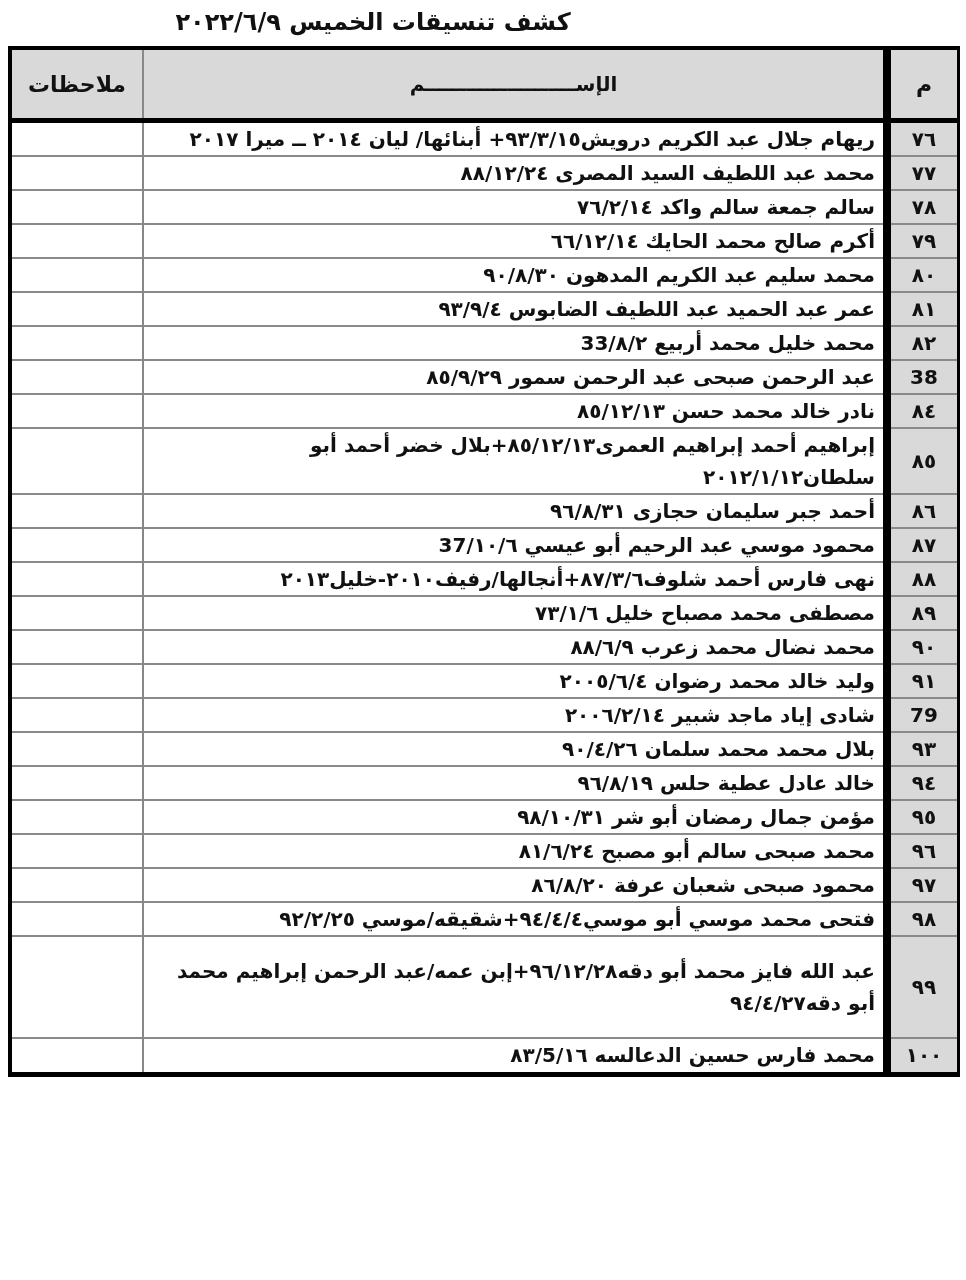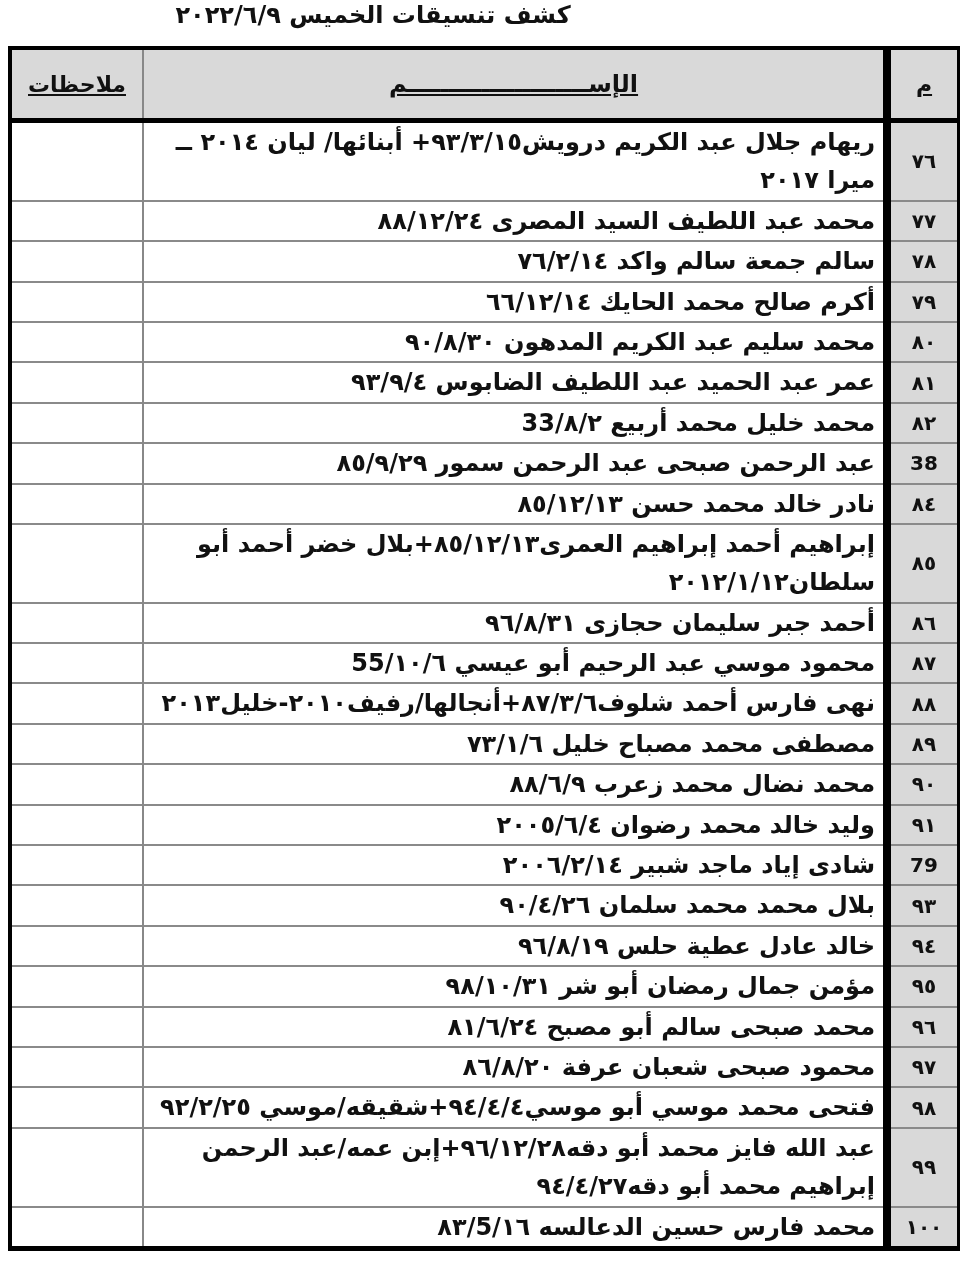--- a/index.html
+++ b/index.html
@@ -1,33 +1,33 @@
 <!DOCTYPE html>
 <html><head>
 <meta charset="utf-8">
 <style>
   html, body { margin: 0; padding: 0; background: #ffffff; }
   body { width: 966px; height: 1280px; position: relative; overflow: hidden;
          font-family: "DejaVu Sans", sans-serif; color: #111; }
-  .title { position: absolute; top: 1px; left: 0; width: 866px; text-align: center;
+  .title { position: absolute; top: 8px; left: 0; width: 866px; text-align: center;
            font-size: 24px; font-weight: bold; direction: rtl; }
   .title span { position: relative; left: -60px; }
   .sheet { position: absolute; left: 8px; top: 46px; width: 952px;
            border: 4px solid #000; border-right-width: 3px; border-bottom-width: 5px; box-sizing: border-box; }
   table { border-collapse: collapse; width: 100%; direction: rtl; table-layout: fixed; }
   td, th { padding: 0; }
-  th { background: #d9d9d9; height: 68px; font-size: 22px; font-weight: bold; text-decoration: underline; }
+  th { background: #d9d9d9; height: 68px; font-size: 22px; font-weight: bold; }
   .c-num { width: 66px; background: #d9d9d9; text-align: center; font-size: 20px; font-weight: bold;
            border-left: 8px solid #000; }
-  .c-name { text-align: right; padding-right: 8px; font-size: 24px; font-weight: bold; line-height: 1.6; }
+  .c-name { text-align: right; padding-right: 8px; font-size: 20px; font-weight: bold; line-height: 1.6; }
   .c-notes { width: 130px; border-right: 2px solid #888; }
   thead tr { border-bottom: 5px solid #000; }
   tbody tr { height: 33.7px; border-bottom: 2px solid #8a8a8a; }
   tbody tr:last-child { border-bottom: none; }
-  tbody tr.tall { height: 66px; margin-top: 44px; }
+  tbody tr.tall { height: 102px; margin-top: 44px; }
   th.c-num { border-left: 8px solid #000; font-size: 22px; }
   th.c-name { text-align: center; padding: 0; letter-spacing: 1px; }
   th.c-notes { text-align: center; background: #d9d9d9; }
 </style>
 </head>
 <body>
 
 <div class="title"><span>كشف تنسيقات الخميس ٢٠٢٢/٦/٩</span></div>
 
 <div class="sheet">
@@ -90,21 +90,21 @@
           <td class="c-name">إبراهيم أحمد إبراهيم العمرى٨٥/١٢/١٣+بلال خضر أحمد أبو سلطان٢٠١٢/١/١٢</td>
           <td class="c-notes"></td>
         </tr>
         <tr>
           <td class="c-num">٨٦</td>
           <td class="c-name">أحمد جبر سليمان حجازى ٩٦/٨/٣١</td>
           <td class="c-notes"></td>
         </tr>
         <tr>
           <td class="c-num">٨٧</td>
-          <td class="c-name">محمود موسي عبد الرحيم أبو عيسي 55/١٠/٦</td>
+          <td class="c-name">محمود موسي عبد الرحيم أبو عيسي 37/١٠/٦</td>
           <td class="c-notes"></td>
         </tr>
         <tr>
           <td class="c-num">٨٨</td>
           <td class="c-name">نهى فارس أحمد شلوف٨٧/٣/٦+أنجالها/رفيف٢٠١٠-خليل٢٠١٣</td>
           <td class="c-notes"></td>
         </tr>
         <tr>
           <td class="c-num">٨٩</td>
           <td class="c-name">مصطفى محمد مصباح خليل ٧٣/١/٦</td>

